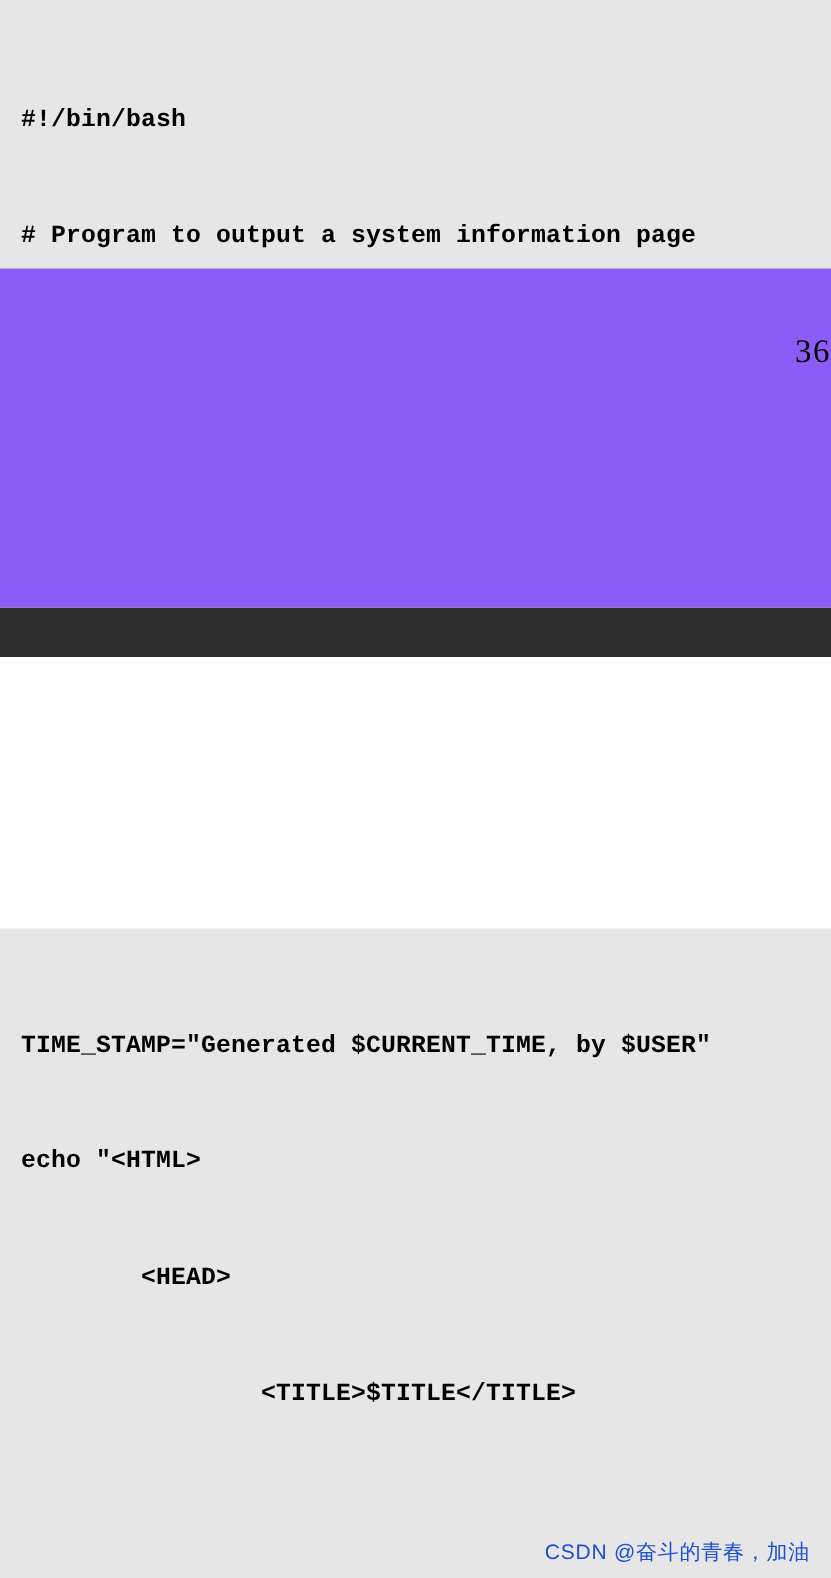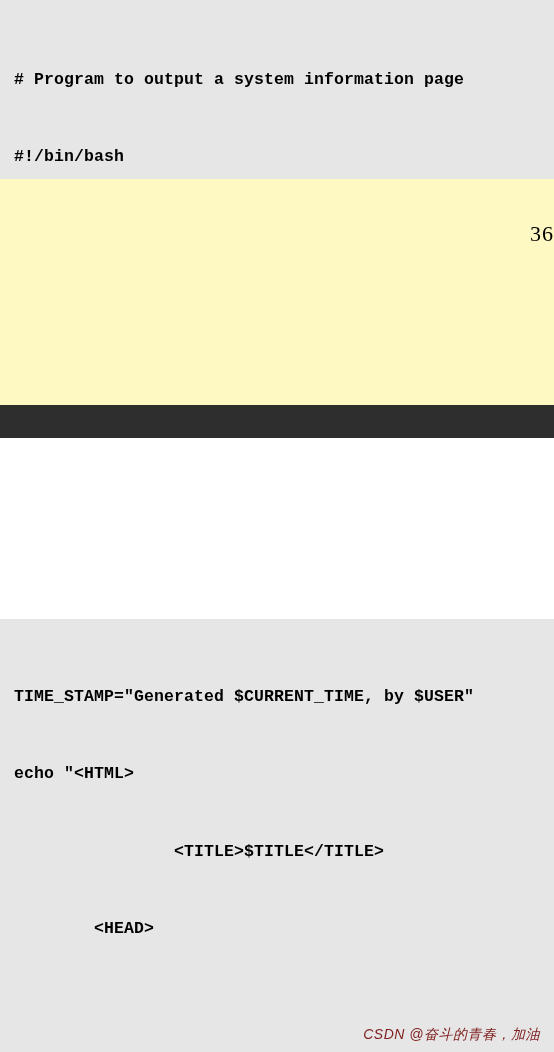--- a/index.html
+++ b/index.html
@@ -22,21 +22,21 @@
     line-height: 2.35;
     font-weight: bold;
     color: #000;
     white-space: pre;
     letter-spacing: 0.1px;
   }
   .code-block-top {
     height: 179px;
   }
   .page-num-area {
-    background: #fef9c3;
+    background: #8b5cf6;
     height: 226px;
     position: relative;
   }
   .page-num {
     position: absolute;
     right: 0px;
     top: 42px;
     font-family: Georgia, "Times New Roman", serif;
     font-size: 22px;
     font-weight: normal;
@@ -59,49 +59,48 @@
   }
   .code-line {
     display: block;
   }
   .watermark {
     position: absolute;
     bottom: 8px;
     right: 14px;
     font-family: -apple-system, "PingFang SC", "Microsoft YaHei", sans-serif;
     font-size: 14px;
-    color: #7f1d1d;
+    color: #1d4ed8;
     font-weight: normal;
     letter-spacing: 0.5px;
-    font-style: italic;
   }
 </style>
 </head>
 <body>
 
 <div class="code-block code-block-top">
+<span class="code-line">#!/bin/bash</span>
 <span class="code-line"># Program to output a system information page</span>
-<span class="code-line">#!/bin/bash</span>
 <span class="code-line">TITLE="System Information Report For $HOSTNAME"</span>
 <span class="code-line">CURRENT_TIME=$(date +"%x %r %Z")</span>
 </div>
 
 <div class="page-num-area">
   <span class="page-num">36</span>
 </div>
 
 <div class="black-bar"></div>
 
 <div class="white-gap"></div>
 
 <div class="code-block code-block-bottom">
 <span class="code-line">TIME_STAMP="Generated $CURRENT_TIME, by $USER"</span>
 <span class="code-line">echo "&lt;HTML&gt;</span>
+<span class="code-line">        &lt;HEAD&gt;</span>
 <span class="code-line">                &lt;TITLE&gt;$TITLE&lt;/TITLE&gt;</span>
-<span class="code-line">        &lt;HEAD&gt;</span>
 
 
 
 
 
 </div>
 
 <div class="watermark">CSDN @奋斗的青春，加油</div>
 
 </body></html>

